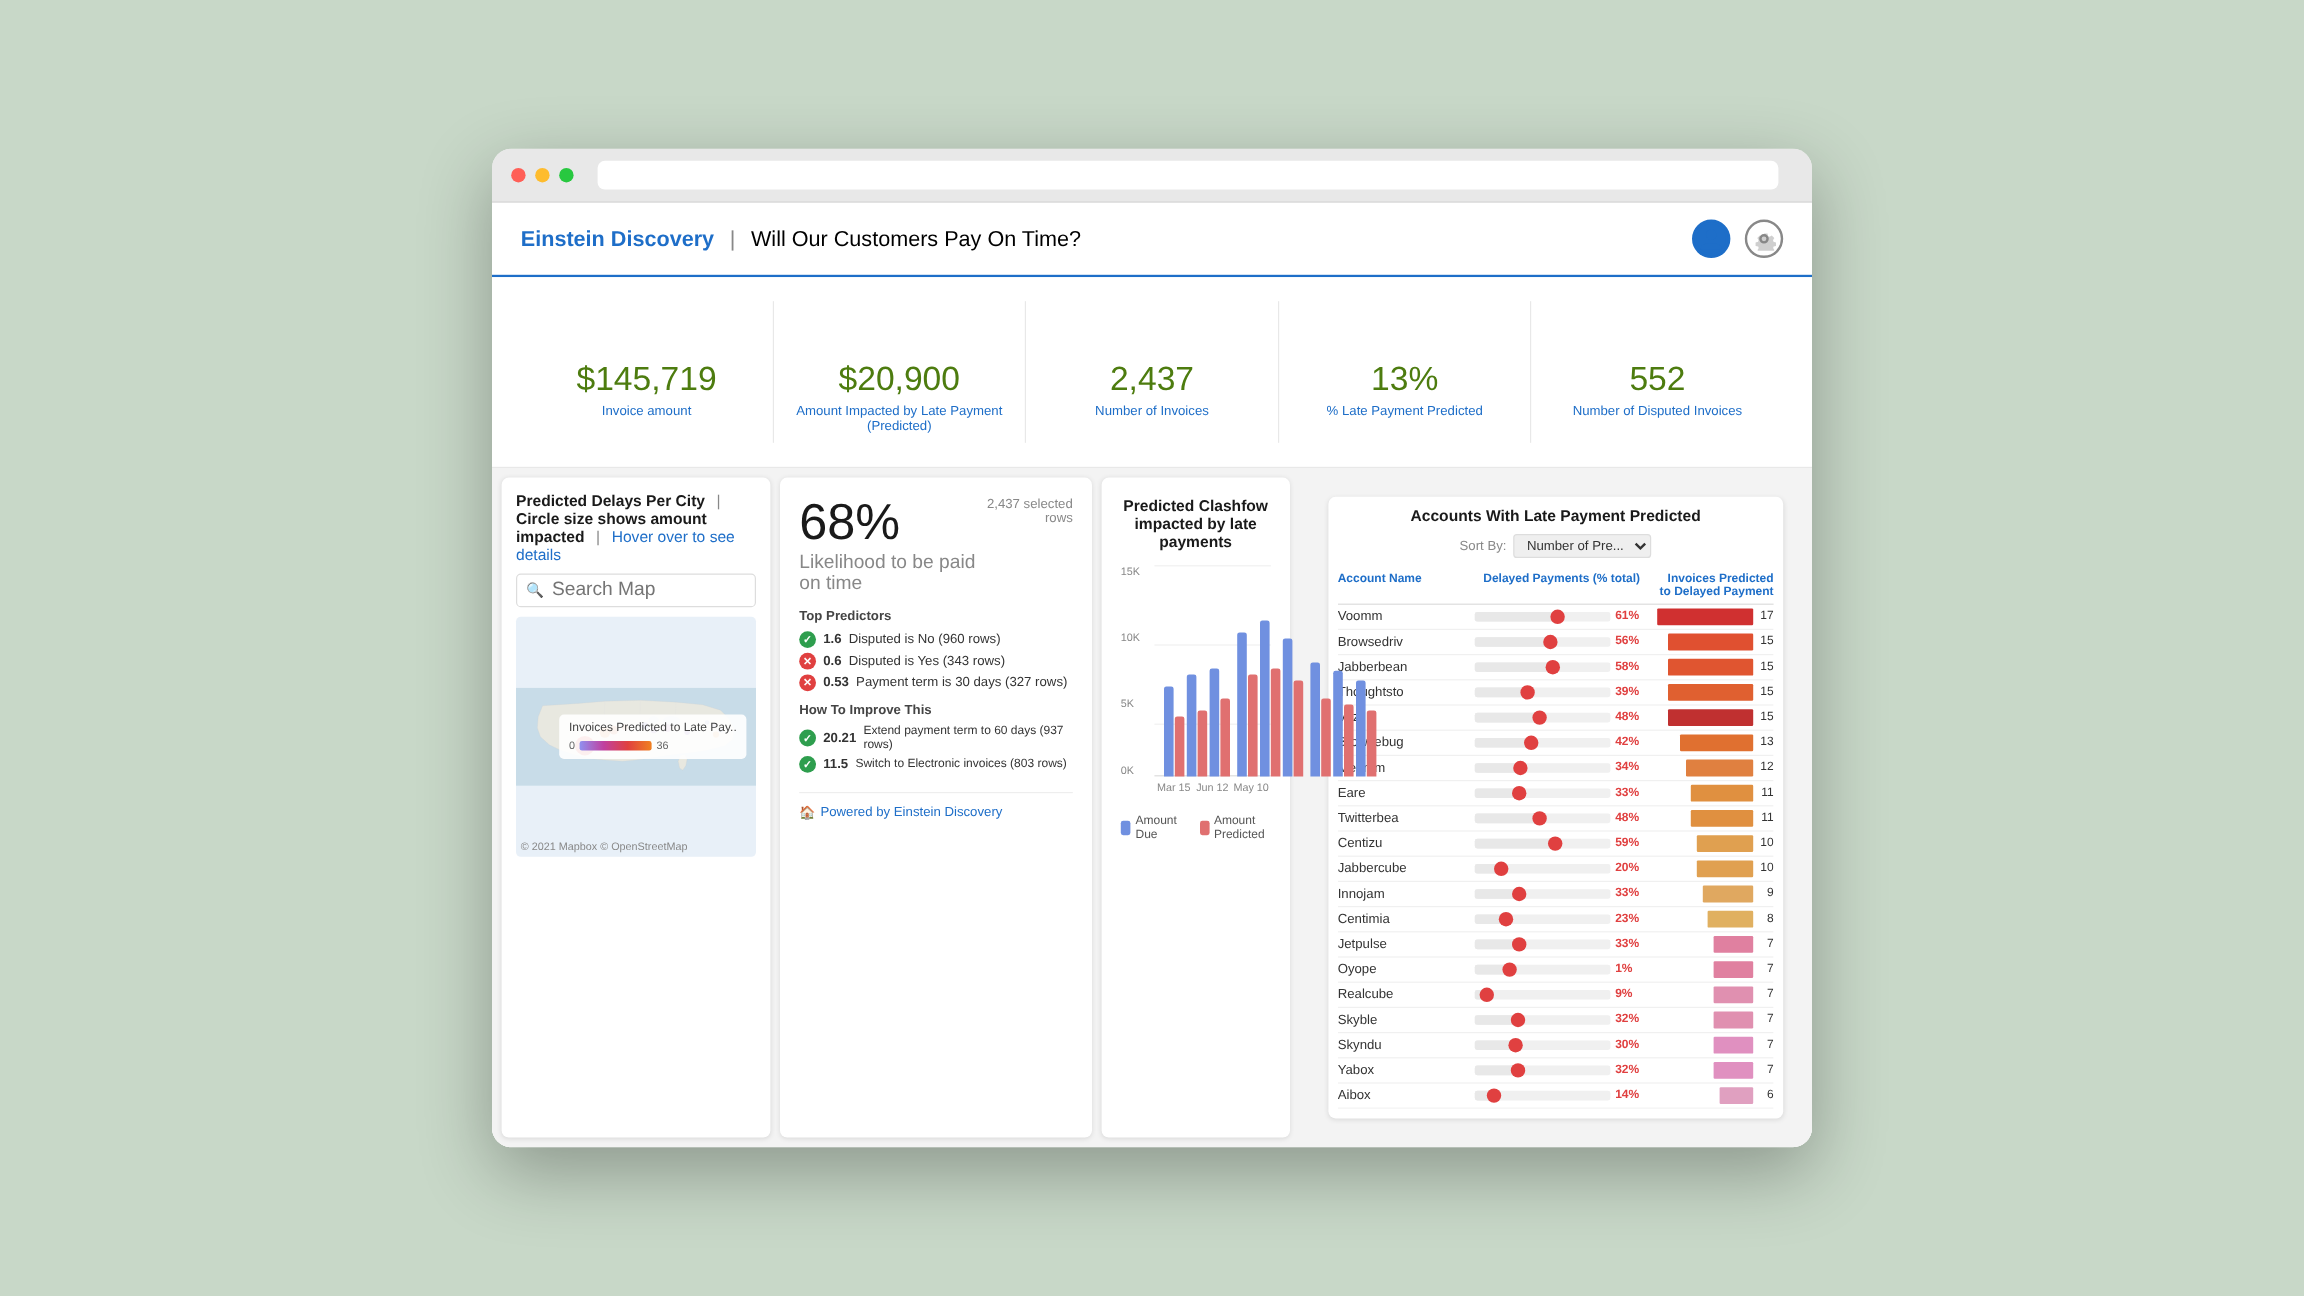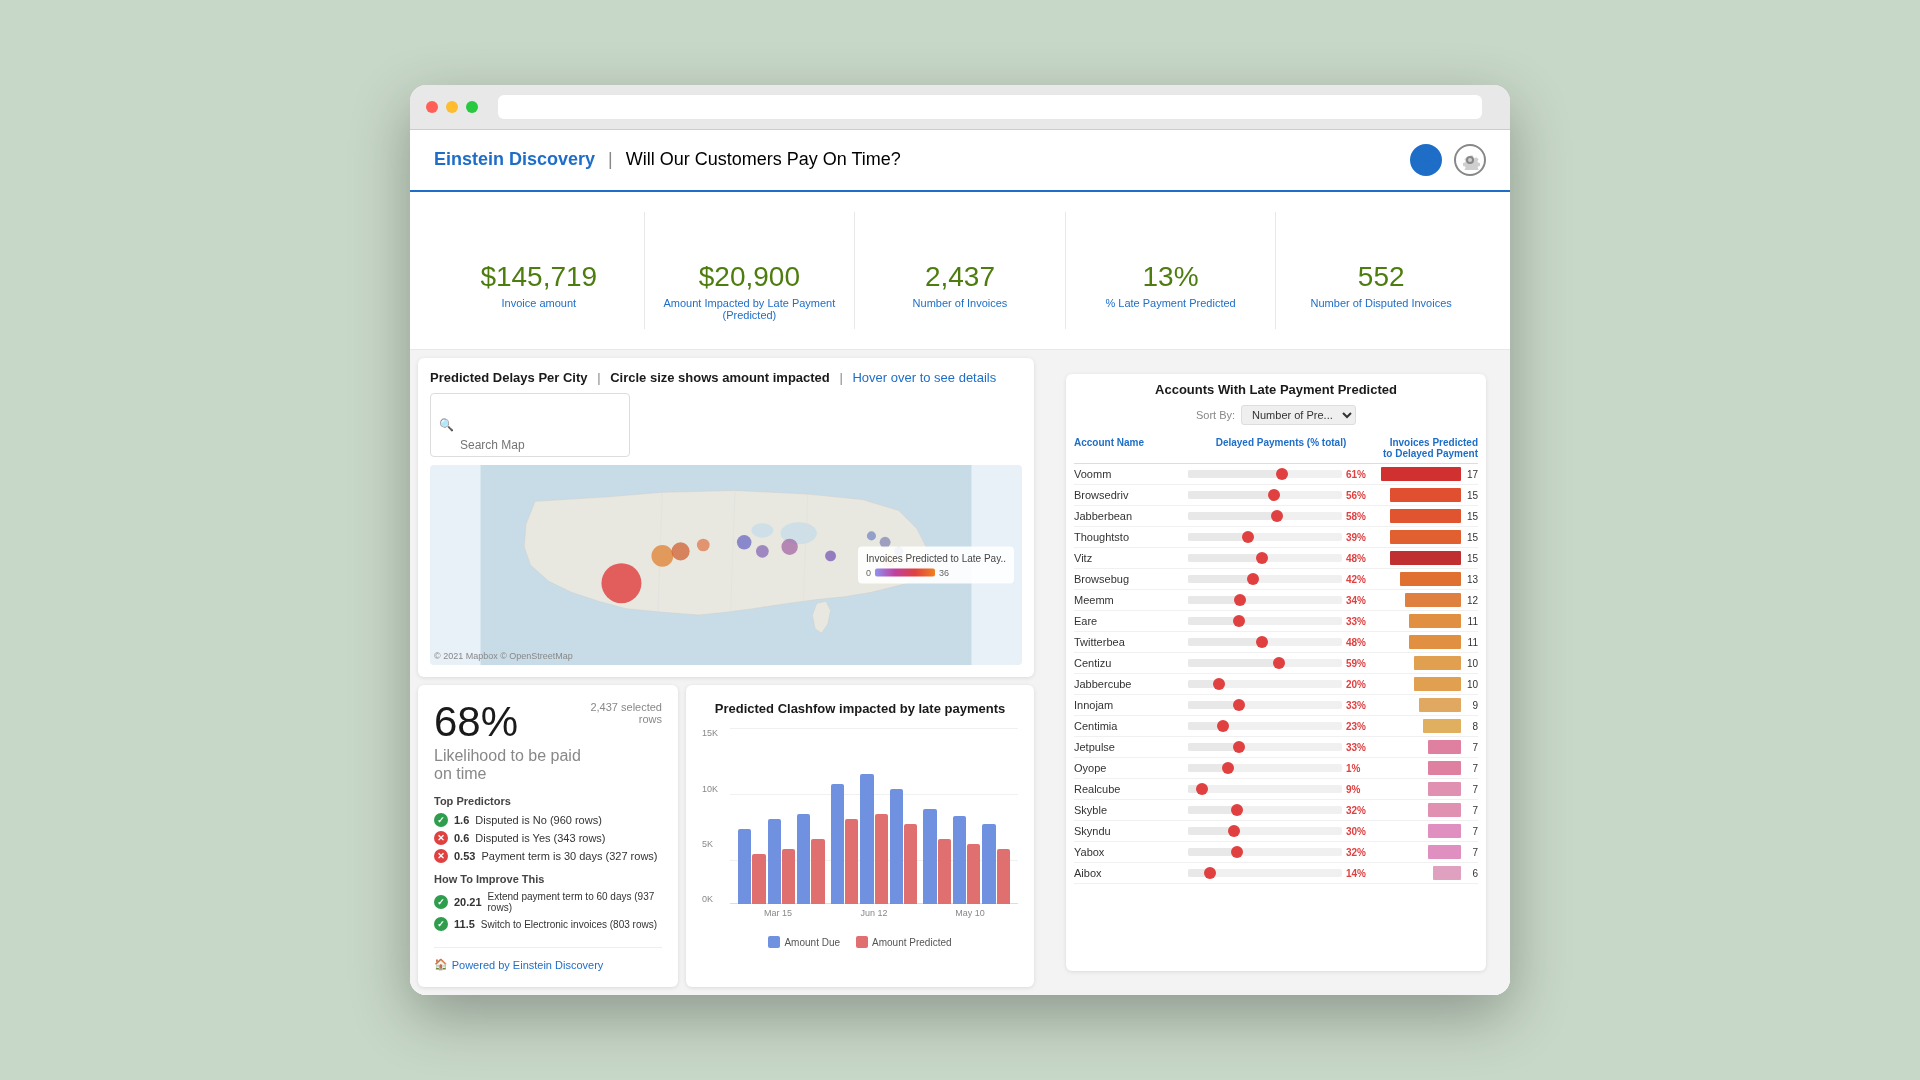--- a/index.html
+++ b/index.html
@@ -107,21 +107,21 @@
     
     .main-content {
       display: flex;
       gap: 0;
       padding: 0;
       background: #f3f3f3;
     }
     .left-panel {
       flex: 1;
       display: flex;
-      flex-direction: column;
+      flex-direction: row;
       gap: 8px;
       padding: 8px;
     }
     .right-panel {
       width: 420px;
       padding: 8px;
       background: white;
       margin: 24px;
       border-radius: 6px;
       box-shadow: 0 1px 4px rgba(0,0,0,0.1);
@@ -146,25 +146,24 @@
       display: flex;
       align-items: center;
       border: 1px solid #ddd;
       border-radius: 4px;
       padding: 4px 8px;
       margin-bottom: 8px;
       width: 200px;
     }
     .map-search input {
       border: none; outline: none;
-      font-size: 12px;
+      font-size: 16px;
       color: #888;
       flex: 1;
       background: transparent;
-      margin-top: 40px;
     }
     .map-search .search-icon { color: #888; margin-right: 6px; font-size: 12px; }
     .map-area {
       position: relative;
       height: 200px;
       background: #e8f0f8;
       border-radius: 4px;
       overflow: hidden;
     }
     .map-legend {

